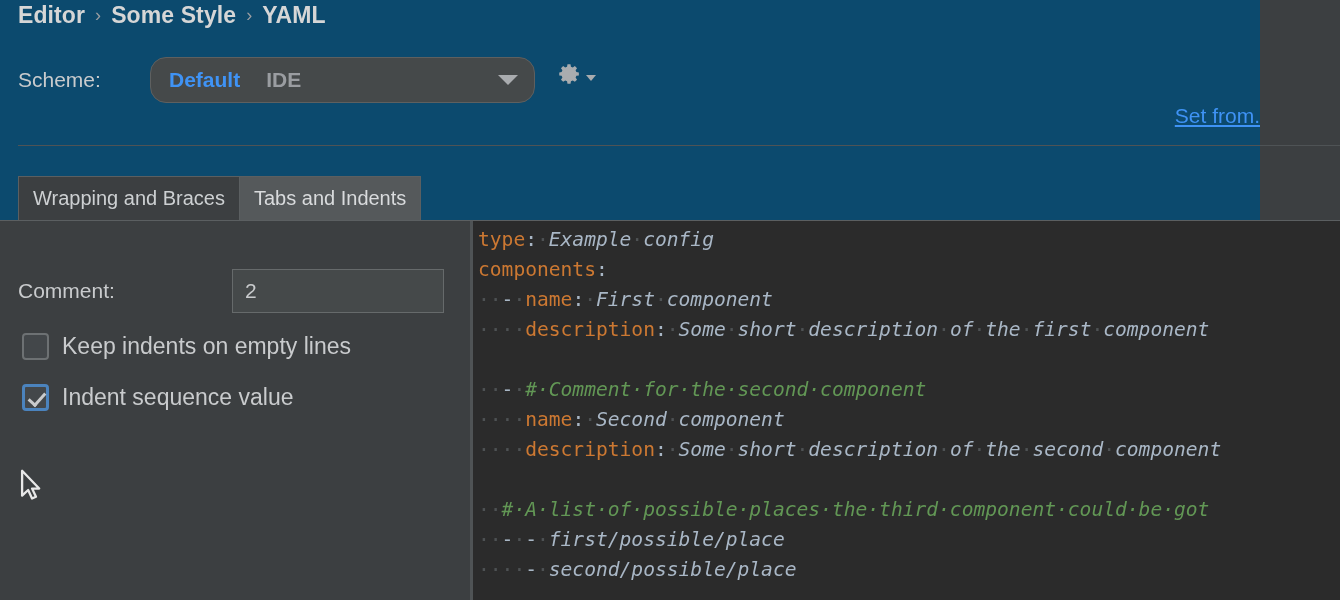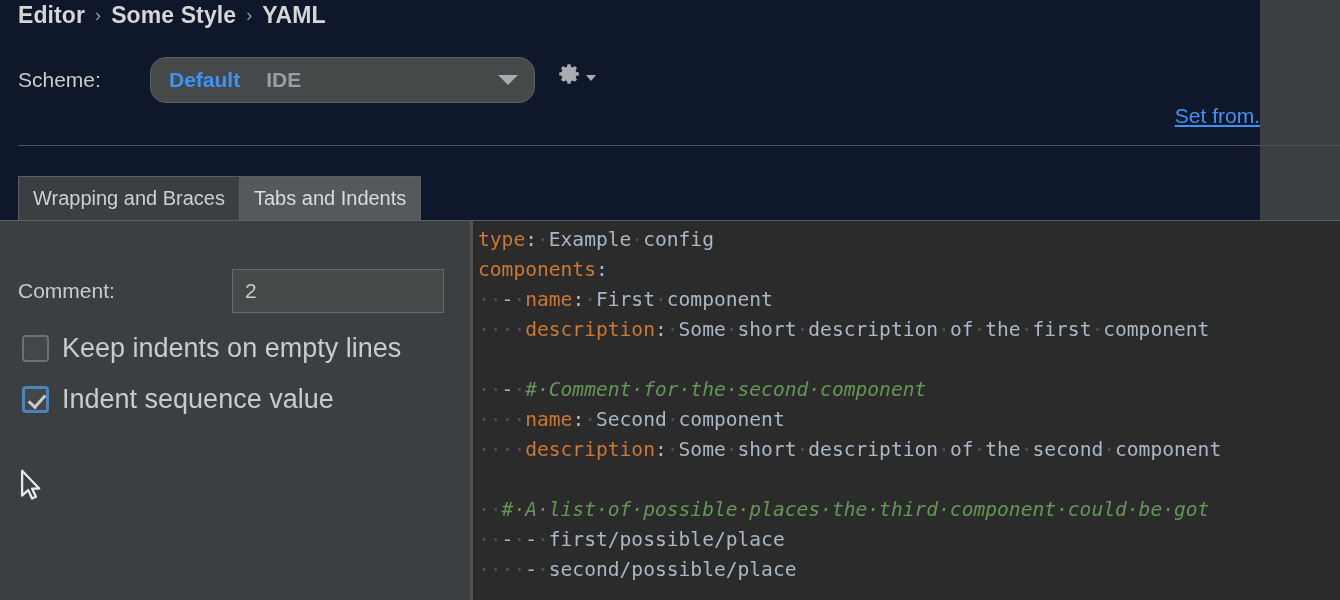--- a/index.html
+++ b/index.html
@@ -2,21 +2,21 @@
 <html><head>
 <meta charset="utf-8">
 <style>
   * { box-sizing: border-box; margin: 0; padding: 0; }
   html, body {
     width: 1340px; height: 600px;
     background: #3c3f41;
     font-family: "Liberation Sans", sans-serif;
     overflow: hidden;
   }
-  #root { position: relative; width: 1260px; height: 600px; background: #0f172a; }
+  #root { position: relative; width: 1260px; height: 600px; background: #0c4a6e; }
 
   
   .breadcrumb {
     position: absolute; left: 18px; top: 2px;
     display: flex; align-items: center; gap: 10px;
     font-size: 23px; font-weight: bold; color: #d6d6d6;
     letter-spacing: .1px;
   }
   .crumb-sep { font-size: 18px; font-weight: normal; color: #9a9da1; }
 
@@ -119,21 +119,21 @@
     font-family: "Liberation Sans", sans-serif;
     padding: 0 12px;
     outline: none;
   }
   .cb-row {
     position: absolute; left: 22px;
     display: flex; align-items: center; gap: 13px;
   }
   .cb-row.r1 { top: 112px; }
   .cb-row.r2 { top: 163px; }
-  .cb-label { font-size: 27px; color: #c9cbcd; }
+  .cb-label { font-size: 23px; color: #c9cbcd; }
   .cbox {
     position: relative;
     width: 27px; height: 27px;
     border: 2px solid #6d7173;
     border-radius: 4px;
     background: #43474a;
     flex: none;
   }
   .cbox.checked {
     border: 3px solid #4b83bd;
@@ -156,21 +156,21 @@
   .code {
     position: absolute; left: 5px; top: 4px;
     font-family: "DejaVu Sans Mono", monospace;
     font-size: 19.6px;
     line-height: 30px;
     white-space: pre;
   }
   .cl { position: relative; height: 30px; white-space: pre; }
   .k  { color: #cc7832; font-weight: normal; }   
   .p  { color: #a9b7c6; }                       
-  .v  { color: #a9b7c6; }                       
+  .v  { color: #a9b7c6; font-style: italic; }                       
   .c  { color: #629755; font-style: italic; }   
   .d  { color: #4e5254; }                       
   .dash { color: #a9b7c6; }
   .ind {
     position: absolute; top: 0; height: 30px;
     background: #164b16;
     z-index: 0;
   }
   .cl > span { position: relative; z-index: 1; }
 </style>

